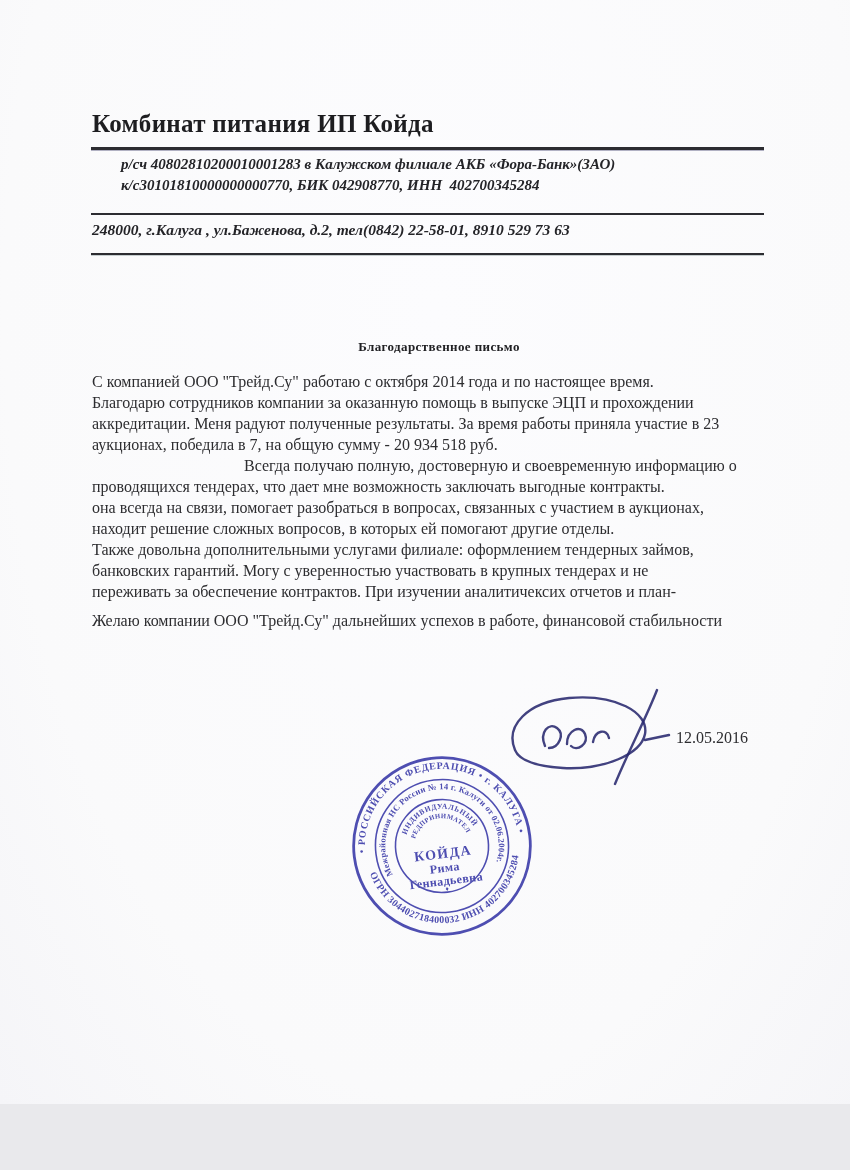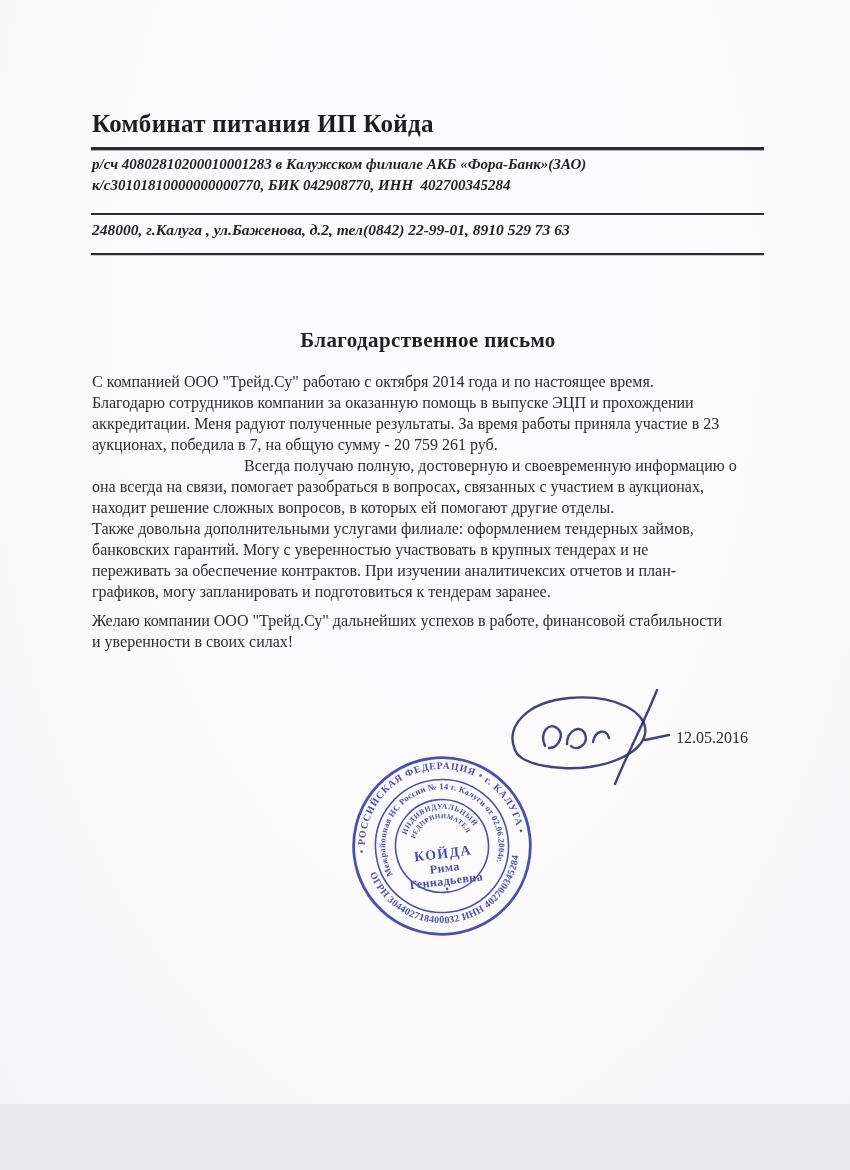--- a/index.html
+++ b/index.html
@@ -15,25 +15,25 @@
   }
   .company{
     position:absolute;left:92px;top:110px;font-size:25px;font-weight:bold;
     letter-spacing:.3px;color:var(--heading-ink);white-space:pre;
   }
   .rule{position:absolute;left:91px;width:673px;background:var(--rule);}
   .rule-1{top:147px;height:3px;box-shadow:0 1px 0 rgba(40,40,90,.35);}
   .rule-2{top:213px;height:2px;}
   .rule-3{top:253px;height:2px;box-shadow:0 1px 0 rgba(40,70,70,.25);}
   .bank{position:absolute;left:92px;top:154px;font-size:15px;font-weight:bold;font-style:italic;line-height:21px;color:#242428;}
-  .bank-line{white-space:pre;}
+  .bank-line{white-space:pre;margin-left:29px;}
   .address{position:absolute;left:92px;top:221px;font-size:15.5px;font-weight:bold;font-style:italic;white-space:pre;color:#242428;}
   .title{
-    position:absolute;left:92px;top:328px;width:672px;margin:0;text-align:center;
-    font-size:21px;font-weight:bold;letter-spacing:.4px;color:#212124;
+    position:absolute;left:92px;top:328px;width:672px;margin:11px;text-align:center;
+    font-size:13px;font-weight:bold;letter-spacing:.4px;color:#212124;
   }
   .body-text{position:absolute;left:92px;top:371px;width:690px;z-index:1;}
   .body-line{white-space:pre;font-size:16px;height:21px;line-height:21px;}
   .body-line.indent{padding-left:152px;}
   .body-line.blank{height:8px;}
   .signer{position:absolute;left:92px;top:729px;font-size:16px;white-space:pre;z-index:1;}
   .date{position:absolute;left:676px;top:729px;font-size:16px;white-space:pre;z-index:1;}
   .autograph{position:absolute;left:497px;top:688px;width:190px;height:100px;z-index:3;}
   .autograph path{fill:none;stroke:var(--sig-navy);stroke-width:2.4;stroke-linecap:round;opacity:.88;}
   .stamp{position:absolute;left:349px;top:753px;width:186px;height:186px;z-index:2;opacity:.92;}
@@ -55,40 +55,39 @@
 
   <div class="company">Комбинат питания ИП Койда</div>
   <div class="rule rule-1"></div>
 
   <div class="bank">
     <div class="bank-line">р/сч 40802810200010001283 в Калужском филиале АКБ «Фора-Банк»(ЗАО)</div>
     <div class="bank-line">к/с30101810000000000770, БИК 042908770, ИНН  402700345284</div>
   </div>
   <div class="rule rule-2"></div>
 
-  <div class="address">248000, г.Калуга , ул.Баженова, д.2, тел(0842) 22-99-01, 8910 529 73 63</div>
+  <div class="address">248000, г.Калуга , ул.Баженова, д.2, тел(0842) 22-58-01, 8910 529 73 63</div>
   <div class="rule rule-3"></div>
 
   <h1 class="title">Благодарственное письмо</h1>
 
   <div class="body-text">
       <div class="body-line">С компанией ООО "Трейд.Су" работаю с октября 2014 года и по настоящее время.</div>
       <div class="body-line">Благодарю сотрудников компании за оказанную помощь в выпуске ЭЦП и прохождении</div>
       <div class="body-line">аккредитации. Меня радуют полученные результаты. За время работы приняла участие в 23</div>
-      <div class="body-line">аукционах, победила в 7, на общую сумму - 20 759 261 руб.</div>
+      <div class="body-line">аукционах, победила в 7, на общую сумму - 20 934 518 руб.</div>
       <div class="body-line indent">Всегда получаю полную, достоверную и своевременную информацию о</div>
+      <div class="body-line">проводящихся тендерах, что дает мне возможность заключать выгодные контракты.</div>
       <div class="body-line">она всегда на связи, помогает разобраться в вопросах, связанных с участием в аукционах,</div>
       <div class="body-line">находит решение сложных вопросов, в которых ей помогают другие отделы.</div>
       <div class="body-line">Также довольна дополнительными услугами филиале: оформлением тендерных займов,</div>
       <div class="body-line">банковских гарантий. Могу с уверенностью участвовать в крупных тендерах и не</div>
       <div class="body-line">переживать за обеспечение контрактов. При изучении аналитичексих отчетов и план-</div>
-      <div class="body-line">графиков, могу запланировать и подготовиться к тендерам заранее.</div>
       <div class="body-line blank"></div>
       <div class="body-line">Желаю компании ООО "Трейд.Су" дальнейших успехов в работе, финансовой стабильности</div>
-      <div class="body-line">и уверенности в своих силах!</div>
     </div>
 
   <div class="date">12.05.2016</div>
 
   <svg class="autograph" viewBox="0 0 190 100" xmlns="http://www.w3.org/2000/svg" aria-hidden="true">
     <path d="M 18,62 C 8,38 30,14 72,10 C 118,6 152,24 148,46 C 144,66 108,82 66,80 C 36,78 22,72 18,62"></path>
     <path d="M 48,58 C 42,44 52,34 60,40 C 68,46 62,60 52,60 M 70,56 C 70,42 84,36 88,46 C 92,56 80,64 74,58 M 96,54 C 98,42 110,40 112,50"></path>
     <path d="M 160,2 C 150,28 132,62 118,96 M 148,52 L 172,47"></path>
   </svg>
 

